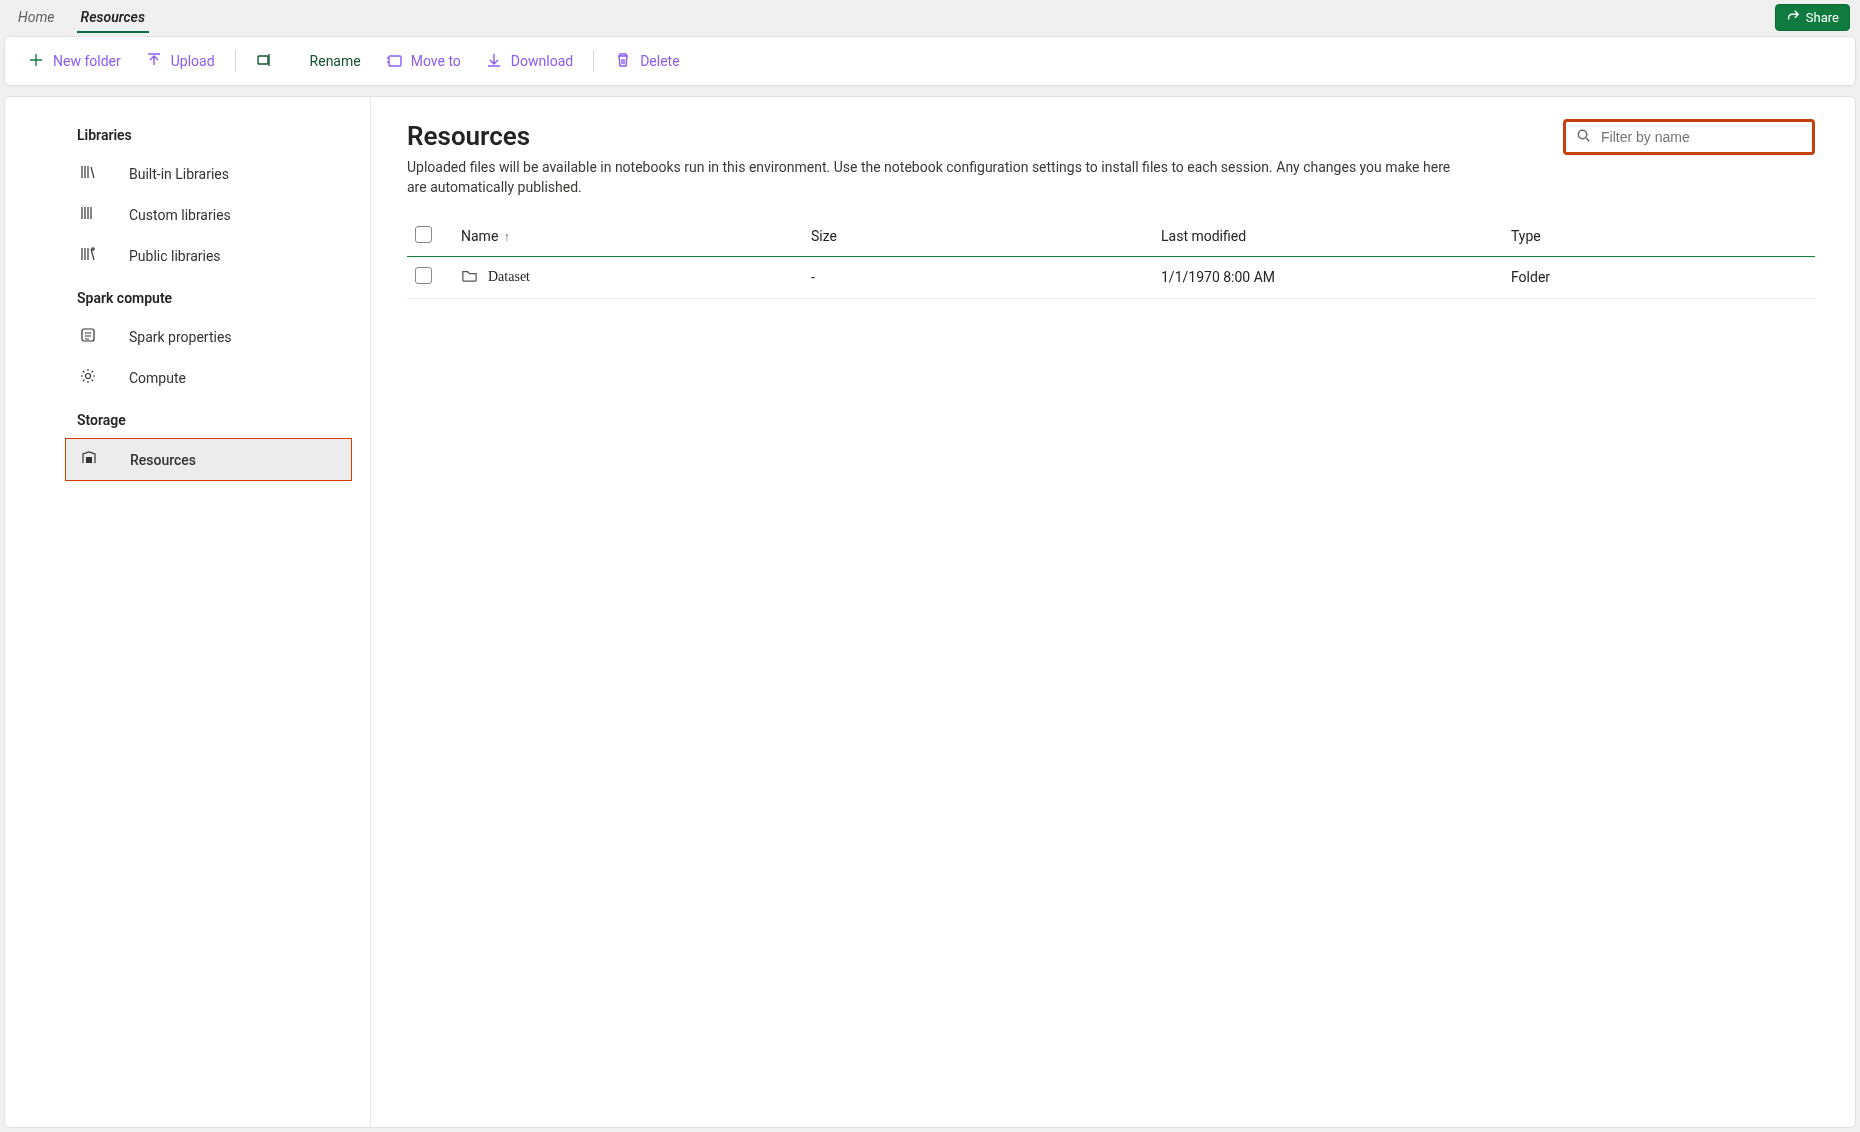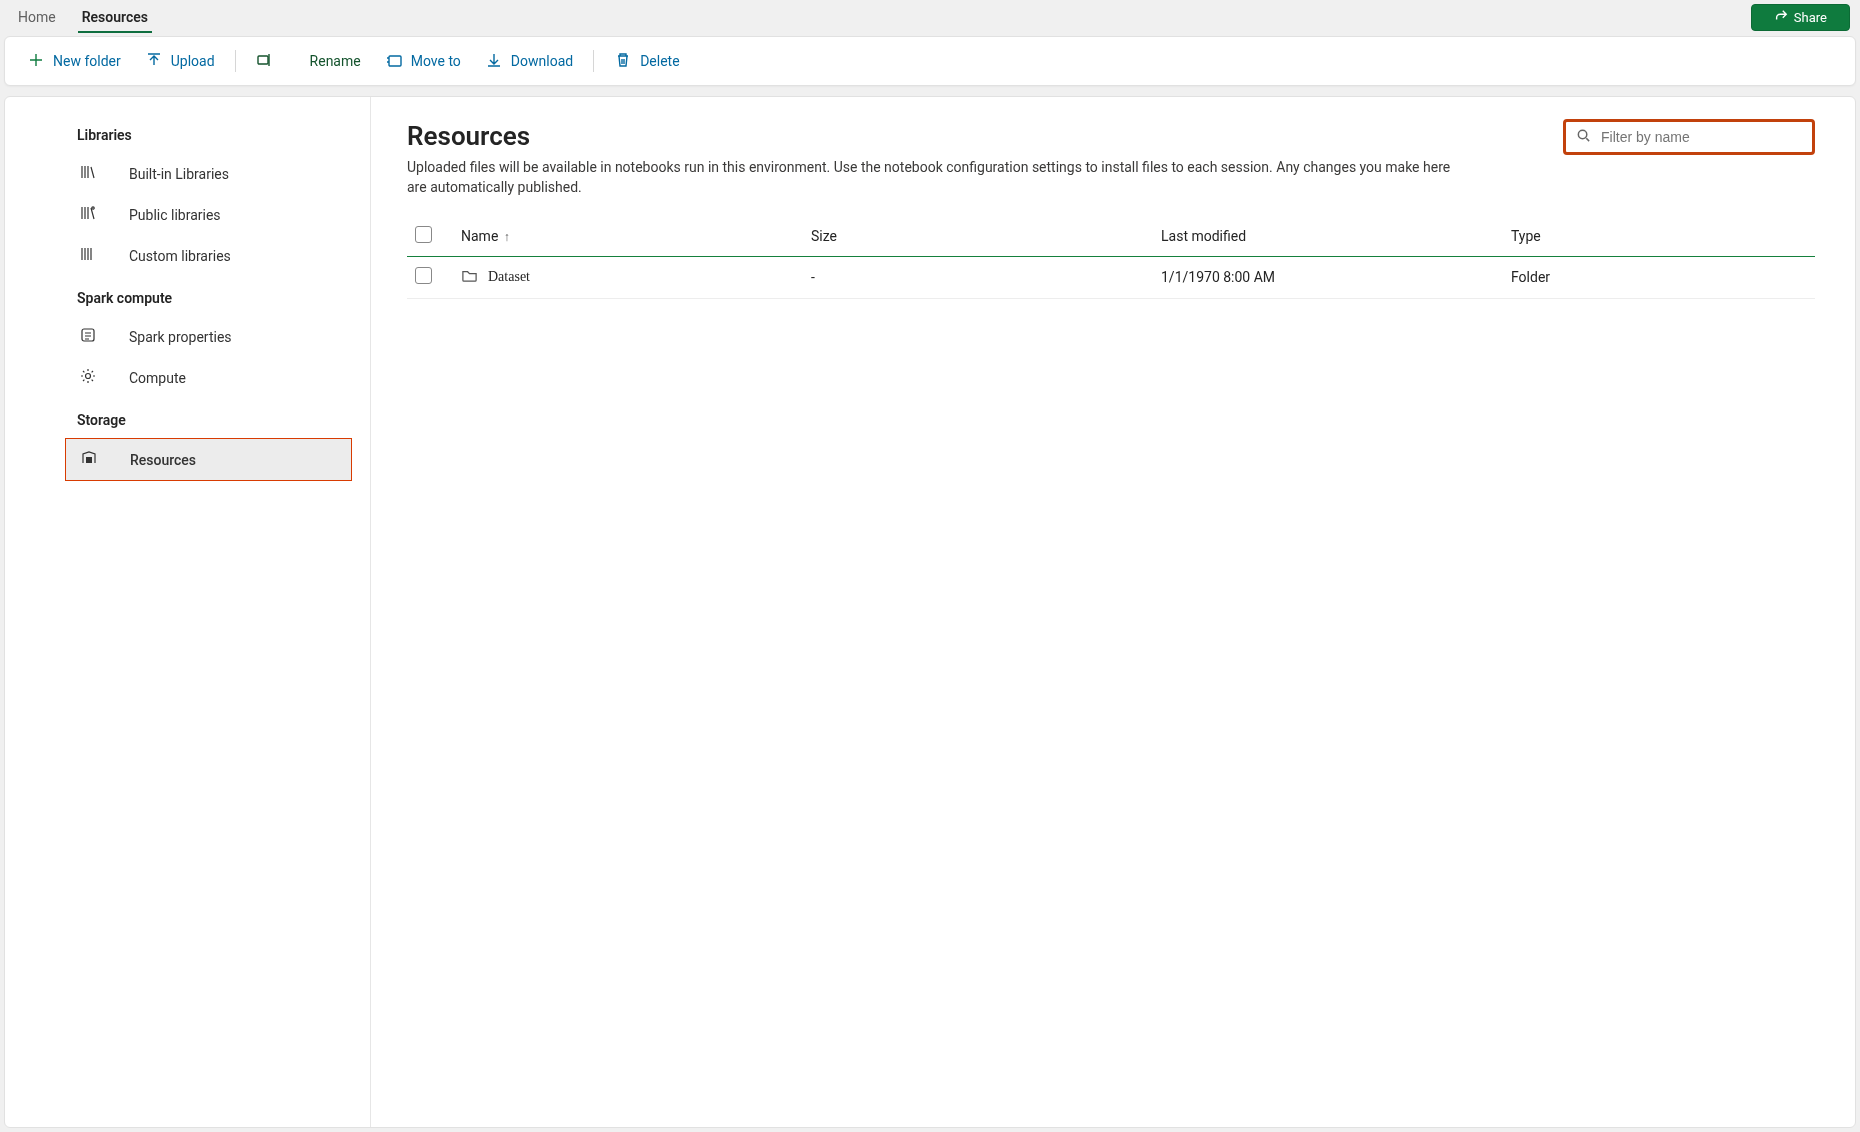--- a/index.html
+++ b/index.html
@@ -20,42 +20,42 @@
 
   
   .topbar {
     height: 36px;
     display: flex;
     align-items: center;
     padding: 0 8px;
     background: #f0f0f0;
     position: relative;
   }
-  .topbar .tabs { display: flex; gap: 18px; padding-left: 6px;}
+  .topbar .tabs { display: flex; gap: 18px; padding-left: 6px; font-style: italic;}
   .topbar .tab {
     padding: 6px 4px;
     color: #616161;
     cursor: pointer;
     border-bottom: 2px solid transparent;
   }
   .topbar .tab.active {
     color: #242424;
     font-weight: 600;
     border-bottom: 2px solid #0f6e3f;
   }
   .share-btn {
     position: absolute;
     right: 10px;
     top: 4px;
     background: #0f7b3e;
     color: #fff;
     display: flex;
     align-items: center;
     gap: 6px;
-    padding: 4px 22px;
+    padding: 4px 10px;
     border-radius: 4px;
     font-size: 13px;
     cursor: pointer;
     border: 1px solid #0c6a35;
   }
   .share-btn svg { width: 14px; height: 14px; fill: none; stroke: #fff; stroke-width: 1.6; }
 
   
   .toolbar {
     background: #ffffff;
@@ -69,21 +69,21 @@
     gap: 4px;
     box-shadow: 0 1px 2px rgba(0,0,0,0.04);
   }
   .toolbar .btn {
     display: flex;
     align-items: center;
     gap: 8px;
     padding: 6px 10px;
     border-radius: 4px;
     cursor: pointer;
-    color: #0369a1;
+    color: #8b5cf6;
   }
   .toolbar .btn.disabled { color: #14532d; cursor: default; gap: 36px; }
   .toolbar .sep {
     width: 1px; height: 22px; background: #d6d6d6;
     margin: 0 6px;
   }
   .toolbar svg { width: 18px; height: 18px; stroke: currentColor; fill: none; stroke-width: 1.4; }
   .toolbar .btn.newfolder svg { stroke: #107c41; }
 
   
@@ -258,30 +258,30 @@
     <div class="sidebar">
       <div class="group-title">Libraries</div>
       <div class="item">
         <span><svg viewBox="0 0 18 18">
               <path d="M3 3v12M6 3v12M9 3v12M12 4l3 11"></path>
             </svg></span>
         <span>Built-in Libraries</span>
       </div>
       <div class="item">
         <span><svg viewBox="0 0 18 18">
+              <path d="M3 3v12M6 3v12M9 3v12M12 3v12"></path>
+            </svg></span>
+        <span>Custom libraries</span>
+      </div>
+      <div class="item">
+        <span><svg viewBox="0 0 18 18">
               <path d="M3 3v12M6 3v12M9 3v12M12 4l3 11"></path>
               <circle cx="14" cy="4" r="1.2"></circle>
             </svg></span>
         <span>Public libraries</span>
-      </div>
-      <div class="item">
-        <span><svg viewBox="0 0 18 18">
-              <path d="M3 3v12M6 3v12M9 3v12M12 3v12"></path>
-            </svg></span>
-        <span>Custom libraries</span>
       </div>
 
       <div class="group-title">Spark compute</div>
       <div class="item">
         <span><svg viewBox="0 0 18 18">
               <rect x="3" y="3" width="12" height="12" rx="2"></rect>
               <path d="M6 7h6M6 10h6M6 13h4"></path>
             </svg></span>
         <span>Spark properties</span>
       </div>

